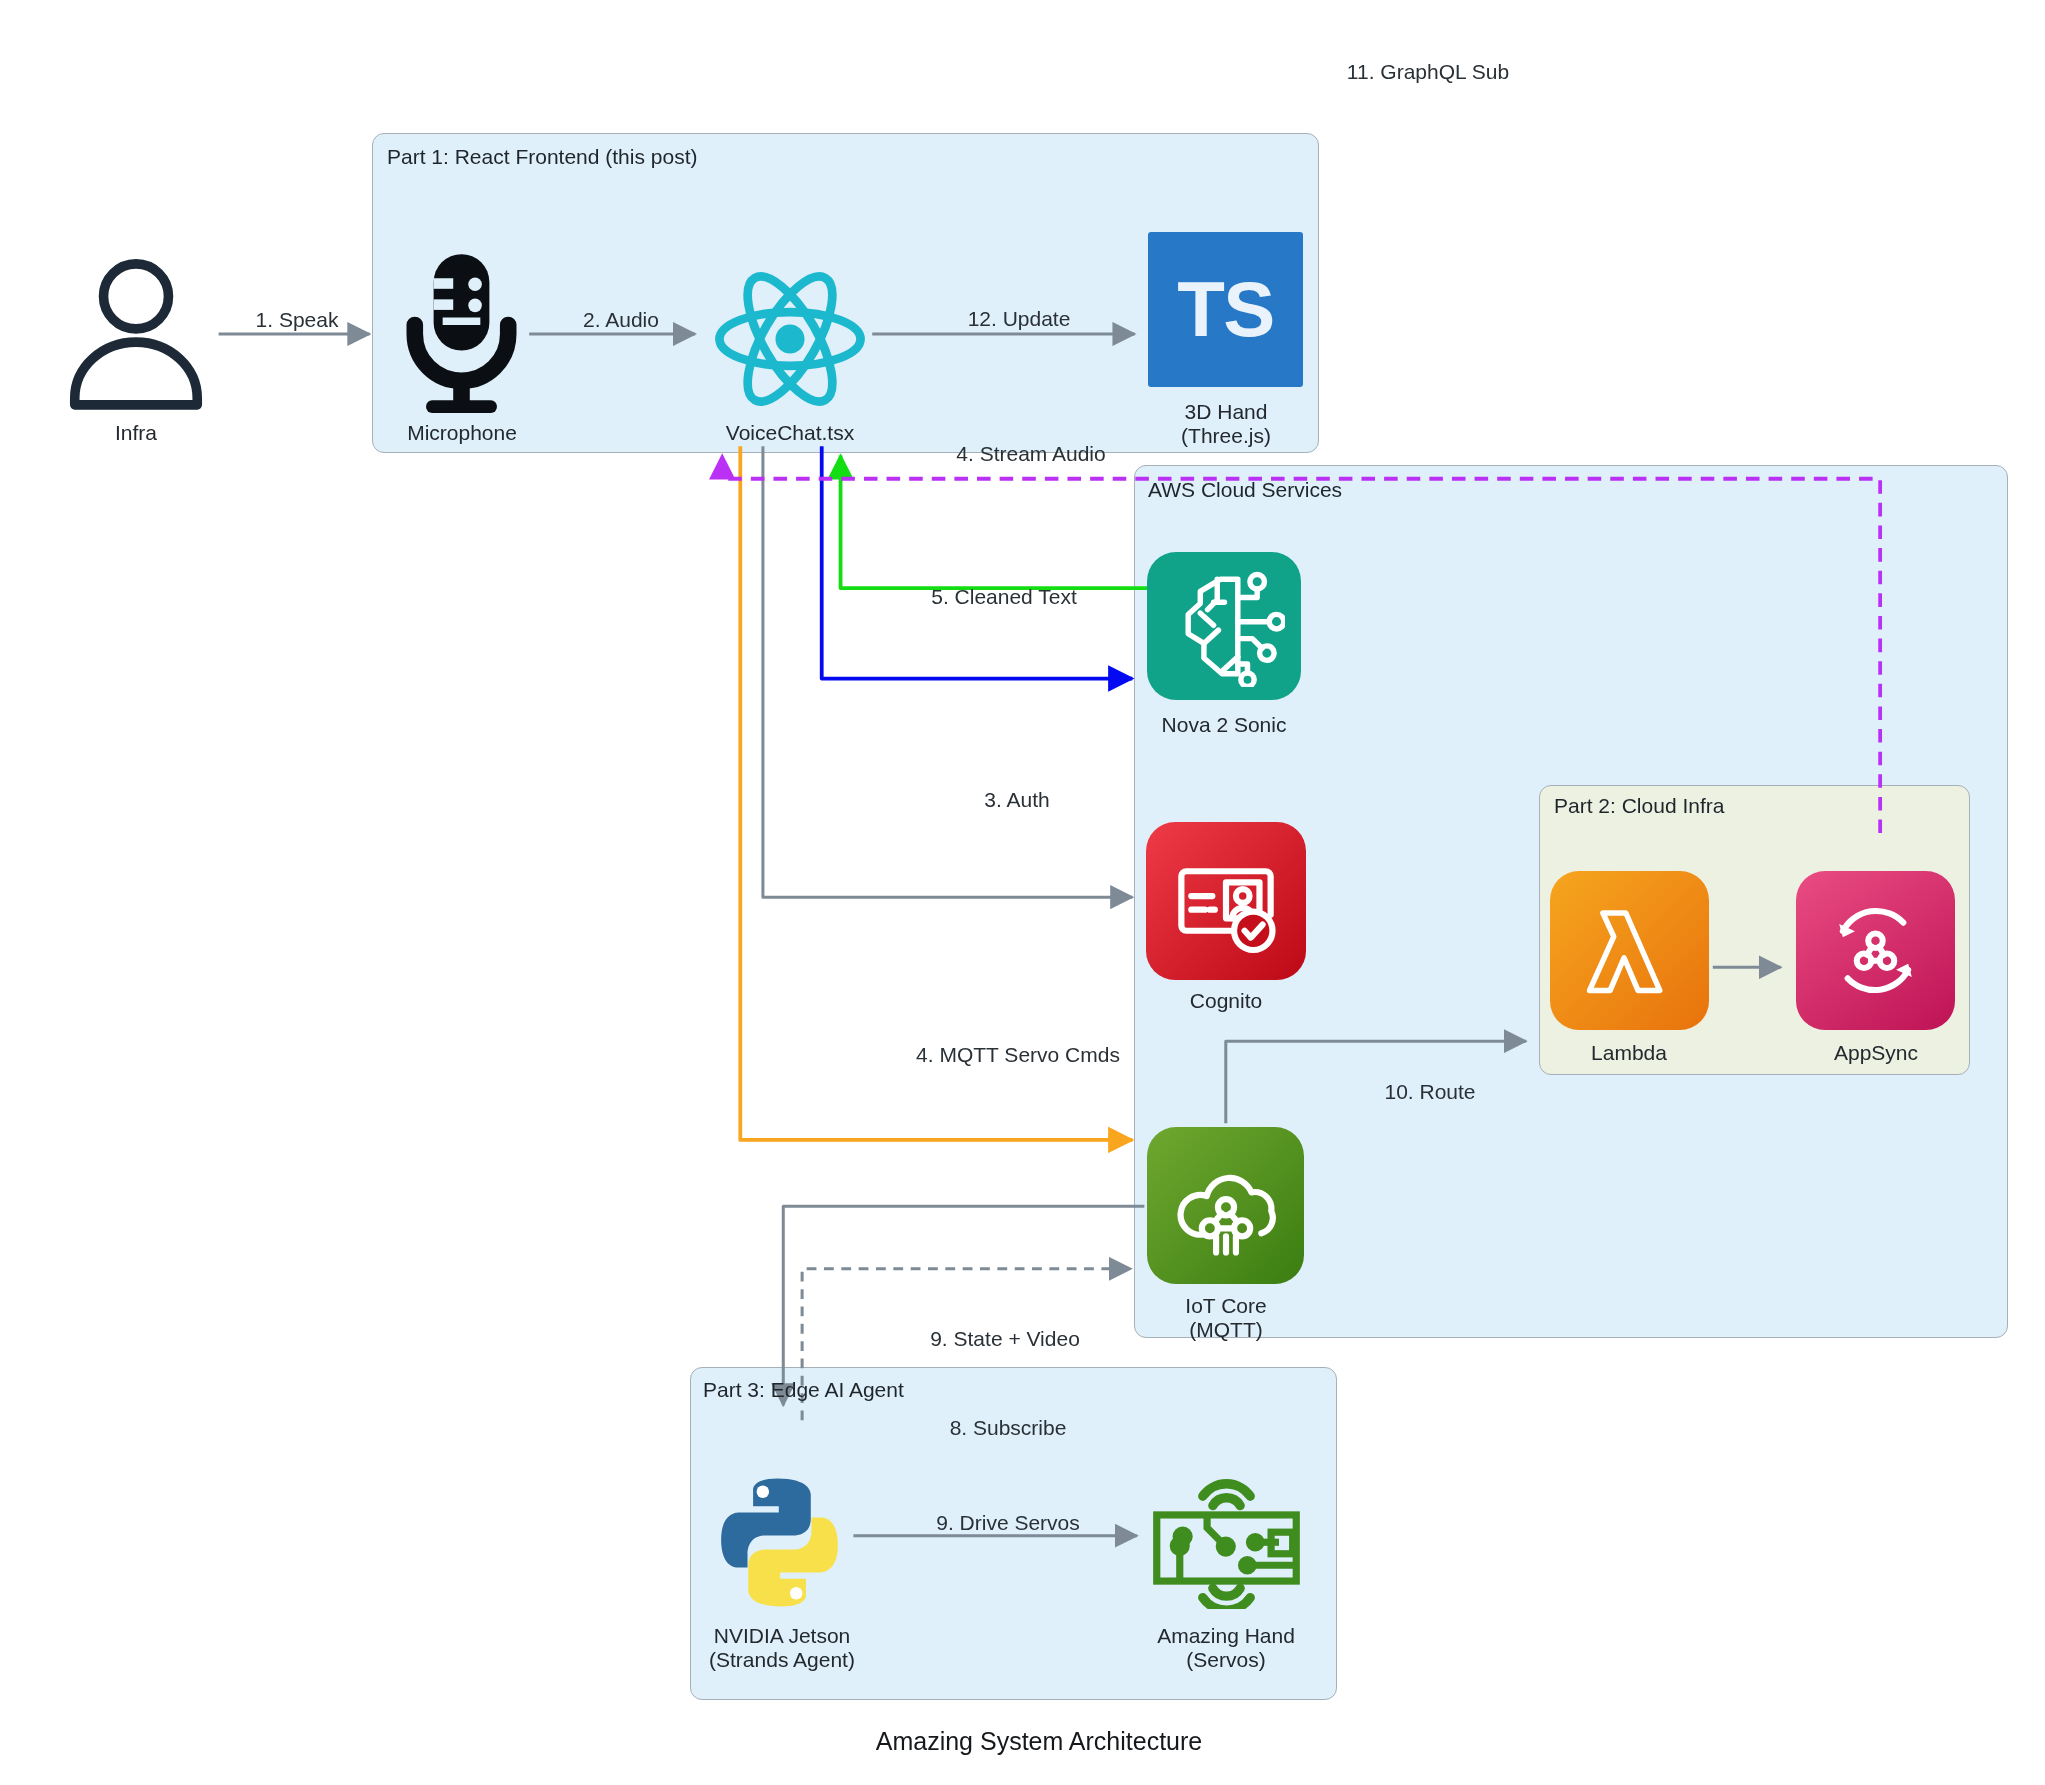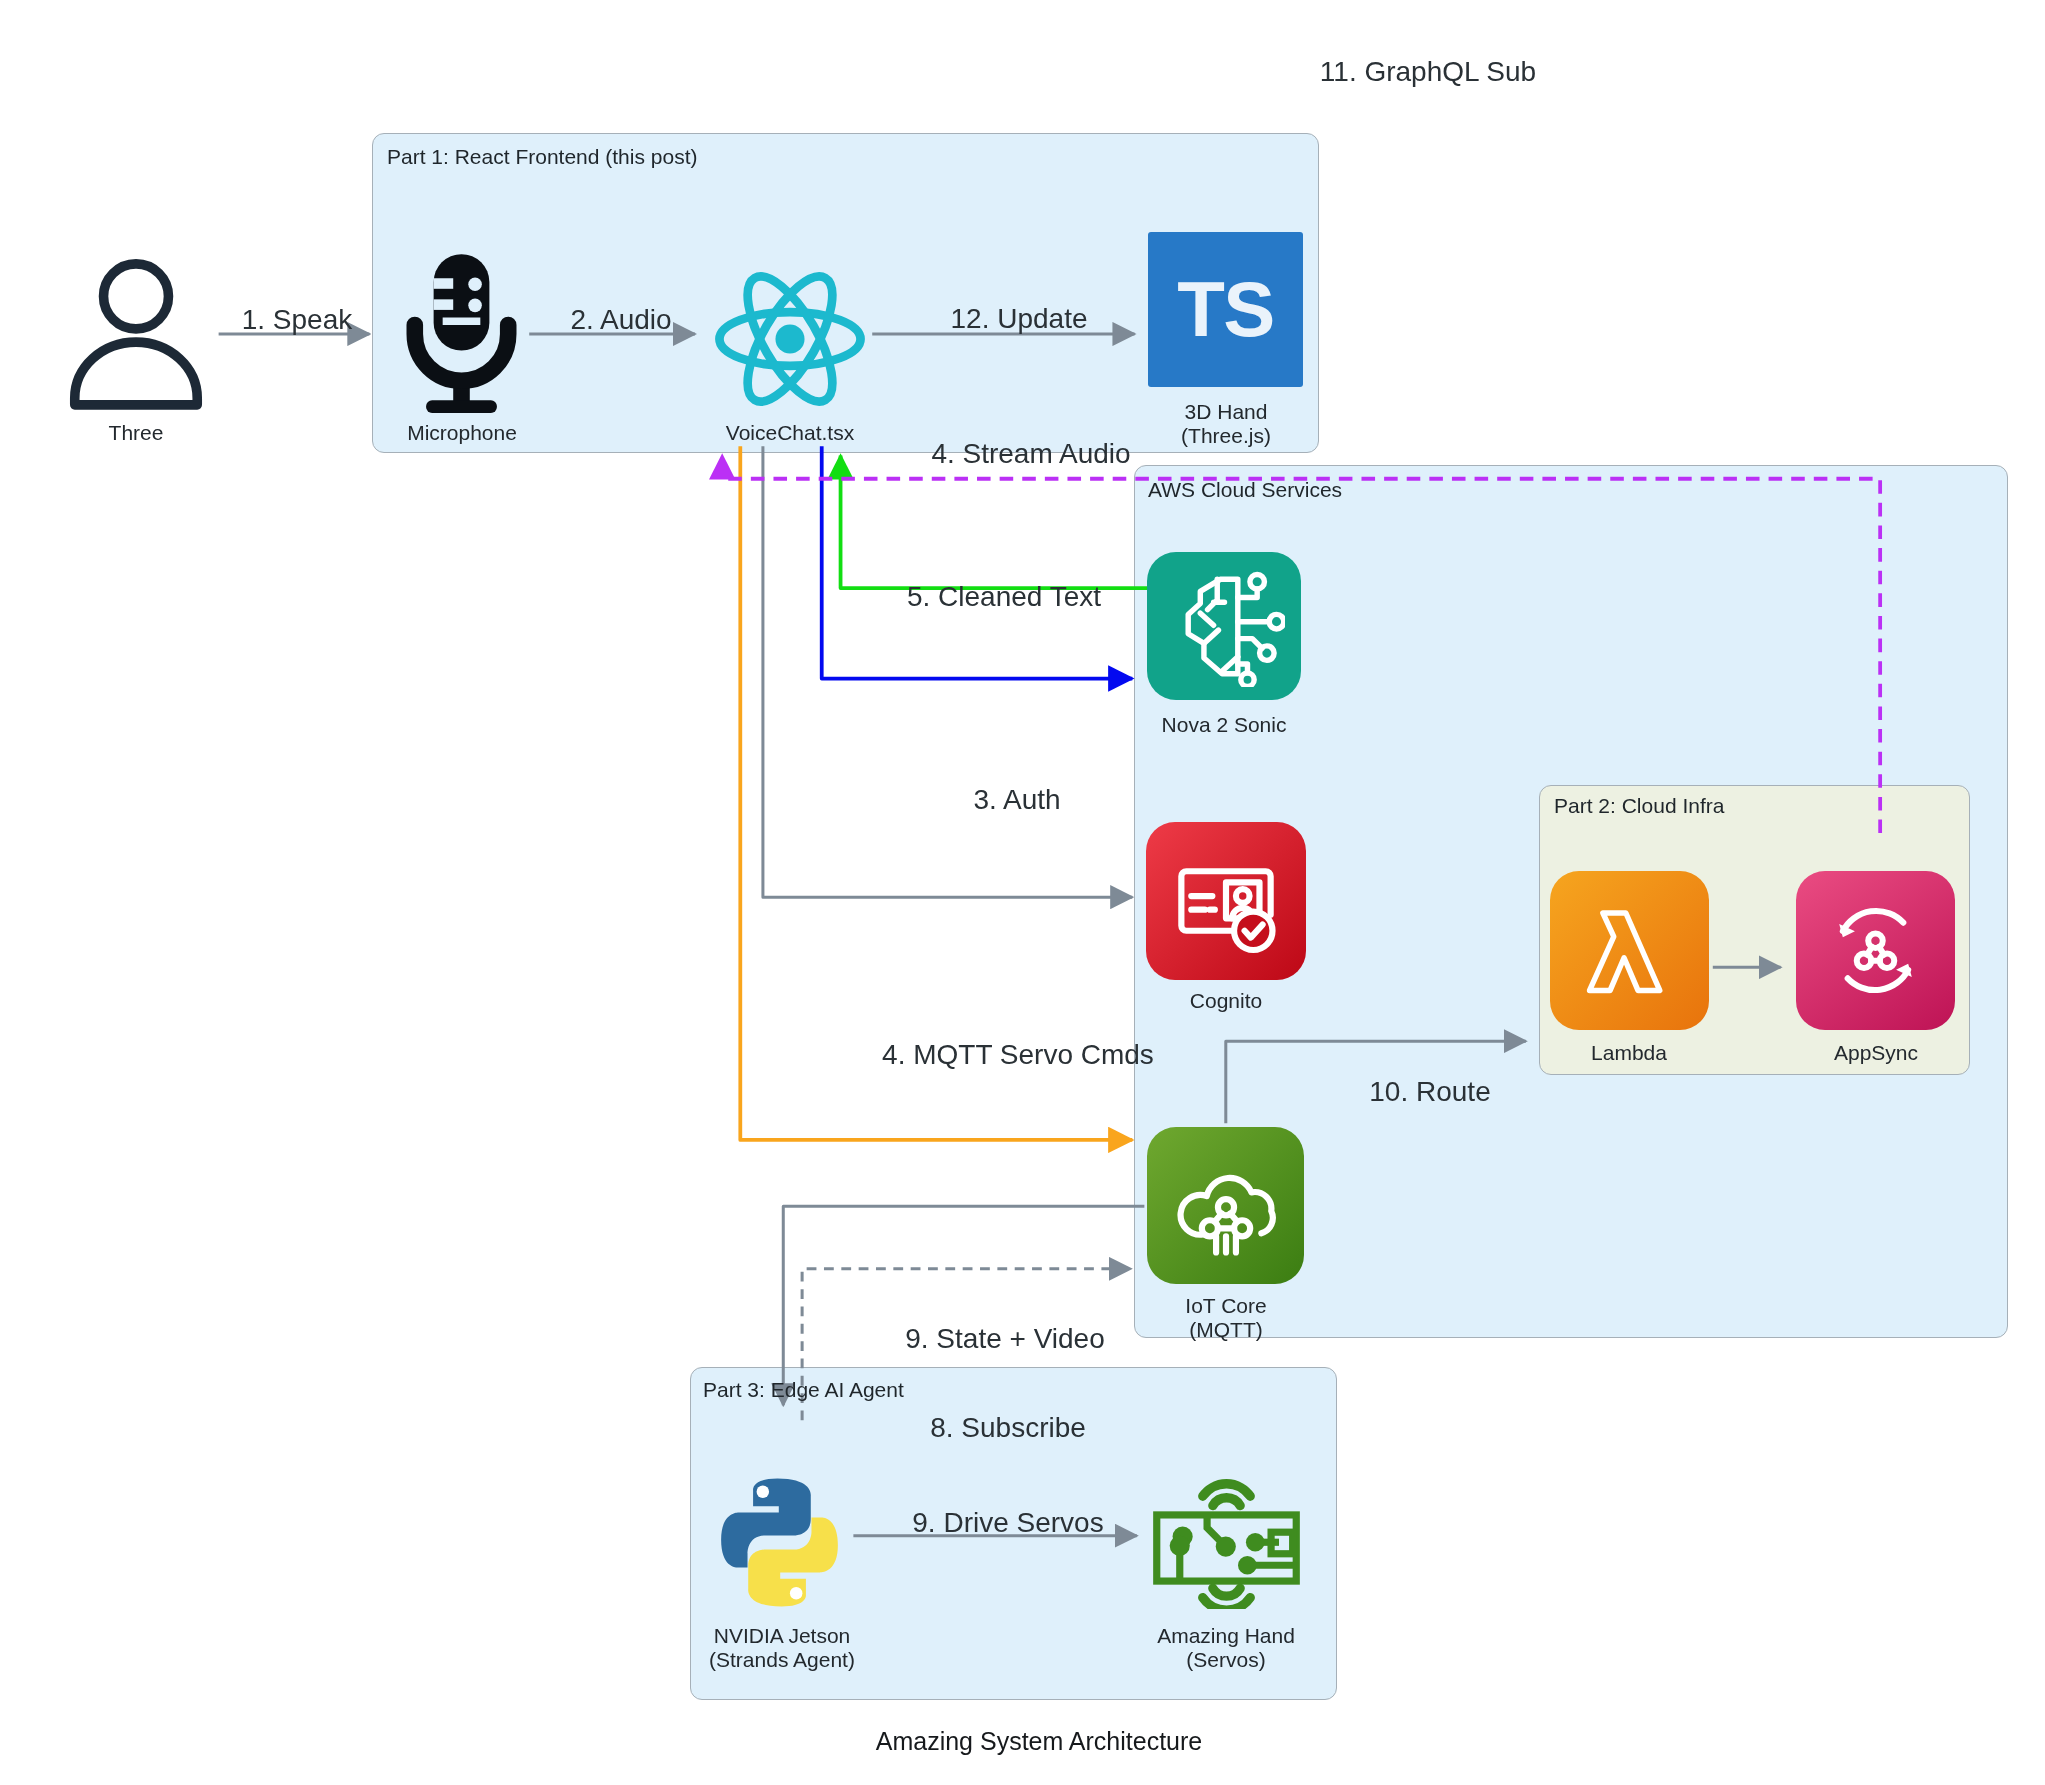--- a/index.html
+++ b/index.html
@@ -3,21 +3,21 @@
 <meta charset="utf-8">
 <style>
   html,body{margin:0;padding:0;background:#fff;}
   .stage{position:relative;width:2046px;height:1786px;background:#ffffff;
          font-family:"Liberation Sans", sans-serif;overflow:hidden;}
   .box{position:absolute;border:1.9px solid #A6B0B8;border-radius:12px;box-sizing:border-box;}
   .box.blue{background:#DFF0FB;}
   .box.sage{background:#EDF1E2;}
   .box-title{position:absolute;font-size:21px;color:#1F262B;white-space:nowrap;}
   .edges{position:absolute;left:0;top:0;}
-  .elabel{position:absolute;transform:translate(-50%,-50%);font-size:28px;color:#2A3136;
+  .elabel{position:absolute;transform:translate(-50%,-50%);font-size:21px;color:#2A3136;
           white-space:nowrap;}
   .nlabel{position:absolute;transform:translate(-50%,-50%);font-size:21px;color:#23292E;
           white-space:nowrap;text-align:center;}
   .icon{position:absolute;}
   .tile{position:absolute;border-radius:29px;display:flex;align-items:center;justify-content:center;}
   .ts-tile{position:absolute;background:#2779C7;display:flex;align-items:center;justify-content:center;
            color:#EAF3FB;font-weight:bold;font-size:78px;letter-spacing:-1.5px;border-radius:3px;}
   .title-main{position:absolute;transform:translate(-50%,-50%);font-size:25px;color:#16191C;}
 </style>
 </head>
@@ -69,21 +69,21 @@
   <div class="box-title" style="left:1148px;top:478px;">AWS Cloud Services</div>
   <div class="box-title" style="left:1554px;top:794px;">Part 2: Cloud Infra</div>
   <div class="box-title" style="left:703px;top:1378px;">Part 3: Edge AI Agent</div>
 
   <svg class="icon" style="left:62px;top:258px;" width="148" height="152" viewBox="0 0 200 206">
     <g stroke="#1D2936" stroke-width="13" fill="none" stroke-linejoin="round">
       <circle cx="100" cy="52" r="44"></circle>
       <path d="M17 199 v-9 a83 76 0 0 1 166 0 v9 z"></path>
     </g>
   </svg>
-  <div class="nlabel" style="left:136px;top:433px;">Three</div>
+  <div class="nlabel" style="left:136px;top:433px;">Infra</div>
 
   <svg class="icon" style="left:405px;top:254px;" width="113" height="160" viewBox="0 0 150 212">
     <g fill="#0B0F14">
       <rect x="38" y="0" width="74" height="128" rx="37"></rect>
       <rect x="64" y="172" width="22" height="24"></rect>
       <rect x="28" y="194" width="94" height="17" rx="8"></rect>
     </g>
     <g fill="#DFF0FB">
       <circle cx="93" cy="40" r="9"></circle>
         <circle cx="93" cy="68" r="9"></circle>

